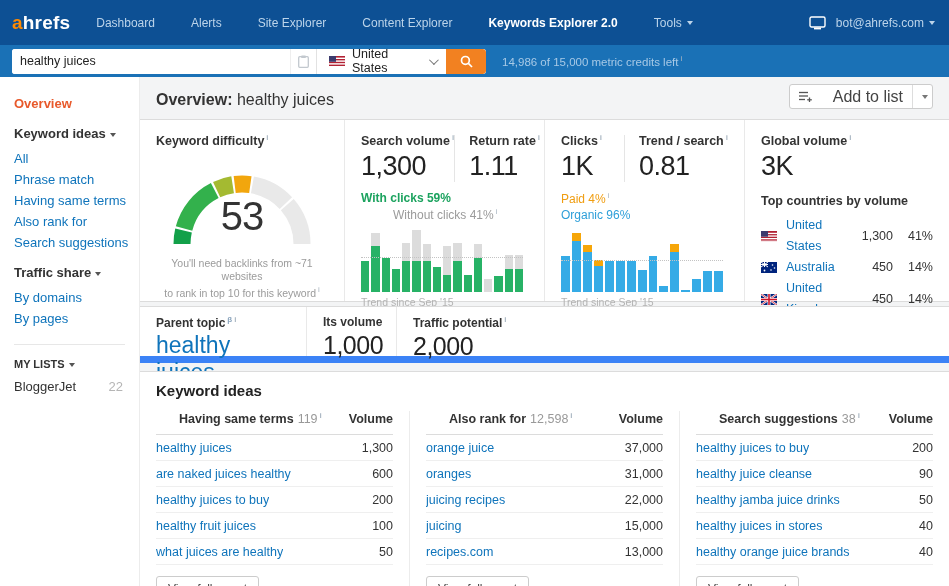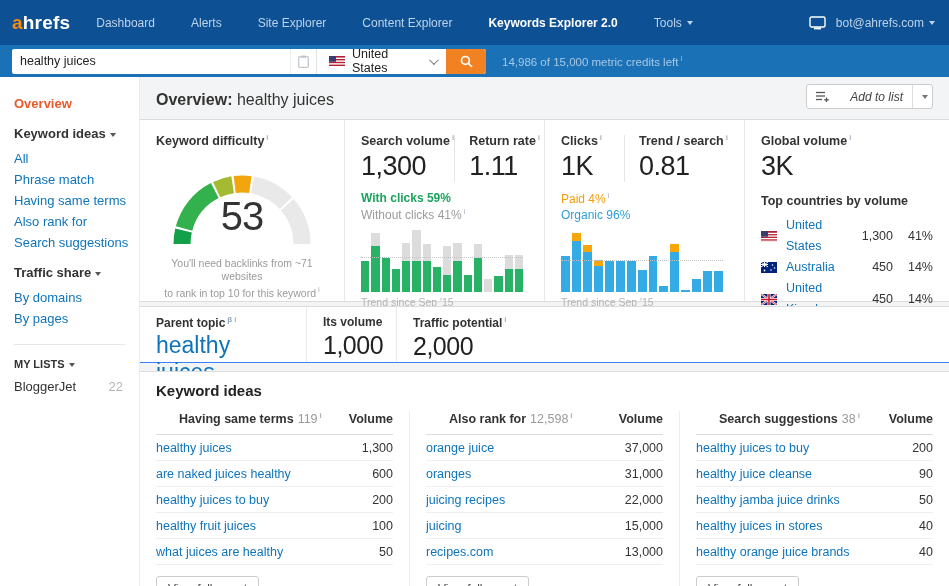--- a/index.html
+++ b/index.html
@@ -43,40 +43,40 @@
   .list-row { display:flex; font-size:13px; color:#333; padding-right:16px; cursor:pointer;justify-content:center; }
   .list-count { margin-left:auto; color:#b5b5b5; }
 
   .main { flex:1; background:#f3f4f5; display:flex; flex-direction:column; min-width:0; }
 
   
   .title-row { display:flex; align-items:flex-end; padding:10px 16px 10px 16px; height:42px; flex:none; }
   .page-title { font-size:16px; color:#333; font-weight:normal; }
   .page-title b { font-weight:bold; }
   .addlist-btn { margin-left:auto; display:flex; align-items:stretch; background:#fff; border:1px solid #ccc; border-radius:3px; height:25px; cursor:pointer; }
-  .addlist-main { display:flex; align-items:center; gap:21px; padding:0 9px; font-size:12px; color:#444;font-style:italic; }
+  .addlist-main { display:flex; align-items:center; gap:21px; padding:0 9px; font-size:16px; color:#444; }
   .addlist-caret { display:flex; align-items:center; justify-content:center; width:20px; border-left:1px solid #ddd; }
 
   
   .stats-card { background:#fff; border-top:1px solid #dcdcdc; border-bottom:1px solid #dcdcdc; display:flex; height:183px; flex:none; }
   .panel { padding:13px 16px; border-right:1px solid #e9e9e9; }
   .panel:last-child { border-right:none; }
   .p-kd { width:205px; }
   .p-sv { width:200px; }
   .p-cl { width:200px; }
   .p-gv { flex:1; }
   .stat-label { font-size:12.5px; font-weight:bold; color:#333; white-space:nowrap; }
   .stat-value { font-size:27px; color:#222; margin-top:3px; letter-spacing:-.5px; }
   .duo { display:flex; }
   .duo .sub { }
   .duo .sub1-sv { width:94px; }
   .duo .sub1-cl { width:78px; }
   .duo-div { border-left:1px solid #e5e5e5; margin:2px 14px 0 0; }
   .pct-green { color:#1ca35f; font-size:12px; font-weight:bold; margin-top:9px; }
-  .pct-gray  { color:#9b9b9b; font-size:12px; margin-top:2px; }
+  .pct-gray  { color:#9b9b9b; font-size:12px; margin-top:2px;margin-left:32px; }
   .pct-orange{ color:#f09d10; font-size:12px; margin-top:9px; }
   .pct-blue  { color:#2e9fd9; font-size:12px; margin-top:2px; }
 
   .chart-wrap { position:relative; width:162px; margin-top:8px; }
   .bars { display:flex; align-items:flex-end; gap:2px; height:62px; }
   .bars .bar { flex:1; display:flex; flex-direction:column; justify-content:flex-end; }
   .bars .bar div { width:100%; }
   .dotline { position:absolute; left:0; right:0; border-top:1px dotted #c3c3c3; }
   .trend-cap { font-size:10.5px; color:#b3b3b3; margin-top:4px; }
 
@@ -87,21 +87,21 @@
 
   
   .countries-head { font-size:12.5px; font-weight:bold; margin-top:12px; margin-bottom:7px; }
   .country-row { display:flex; align-items:center; font-size:12.5px; line-height:21px; }
   .country-row .flag { width:16px; height:11px; margin-right:9px; flex:none; }
   .country-name { color:#0f74bb; cursor:pointer; flex:1; }
   .country-vol { width:44px; text-align:right; color:#333; }
   .country-pct { width:40px; text-align:right; color:#333; }
 
   
-  .parent-card { margin-top:4px; background:#fff; border-top:1px solid #dcdcdc; border-bottom:1px solid #3b82f6; display:flex; height:57px; flex:none; }
+  .parent-card { margin-top:4px; background:#fff; border-top:1px solid #dcdcdc; border-bottom:7px solid #3b82f6; display:flex; height:57px; flex:none; }
   .pt-block { padding:8px 16px 0 16px; border-right:1px solid #e9e9e9; }
   .pt-block:last-child { border-right:none; }
   .pt-label { font-size:12px; font-weight:bold; color:#333; white-space:nowrap; }
   .pt-keyword { font-size:23px; color:#0f74bb; margin-top:2px; cursor:pointer; }
   .pt-value { font-size:25px; color:#222; margin-top:2px; letter-spacing:-.5px; }
   .pt-b1 { width:167px; } .pt-b2 { width:90px; } .pt-b3 { width:140px; }
 
   
   .ideas-card { margin-top:8px; background:#fff; border-top:1px solid #dcdcdc; flex:1; padding:10px 0 0 0; display:flex; flex-direction:column; min-height:0; }
   .ideas-title { font-size:15px; font-weight:bold; color:#222; padding:0 16px; margin-bottom:12px; }

